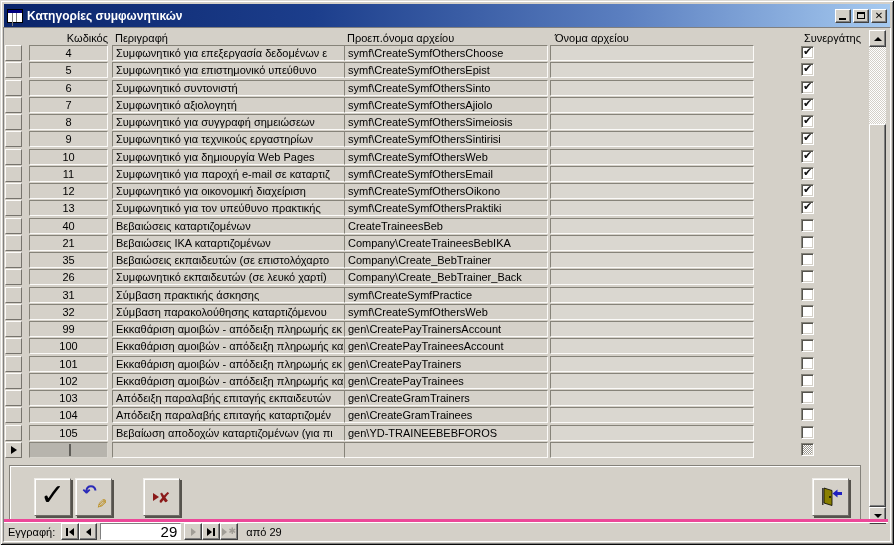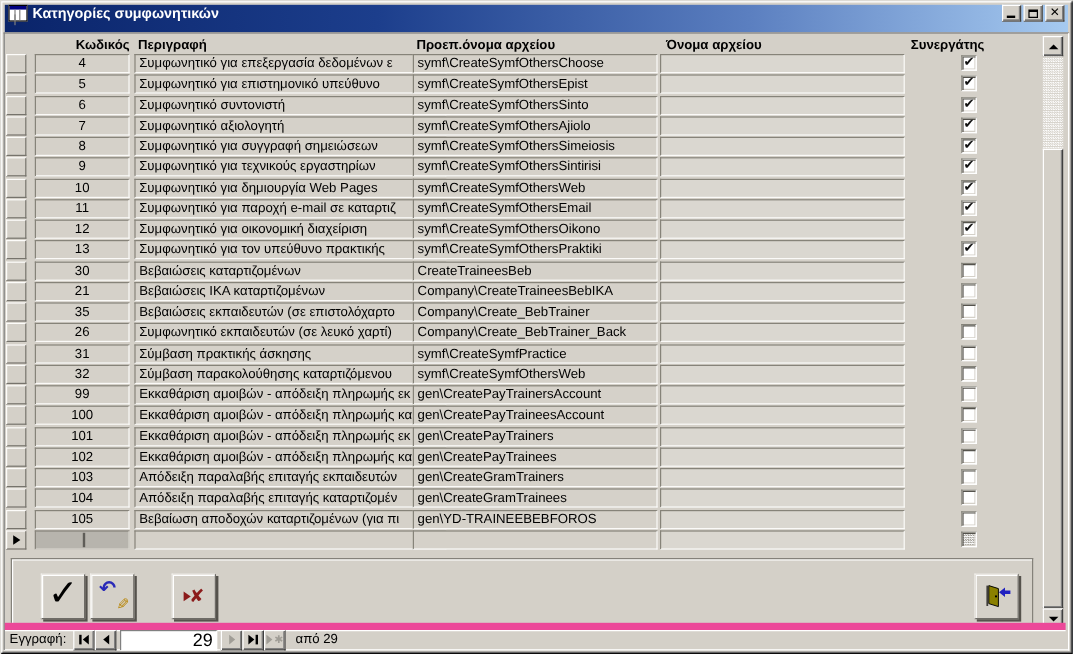--- a/index.html
+++ b/index.html
@@ -4,41 +4,41 @@
 <style>
   html,body{margin:0;padding:0;background:#3a6ea5;}
   *{box-sizing:border-box;font-family:"Liberation Sans","DejaVu Sans",sans-serif;}
   .win{position:relative;width:894px;height:545px;background:#d4d0c8;
        box-shadow:inset 1px 1px 0 #dcdad5, inset -1px -1px 0 #0b0b0b,
                   inset 2px 2px 0 #ffffff, inset -2px -2px 0 #808080;
        overflow:hidden;}
   
   .titlebar{position:absolute;left:4px;top:4px;width:886px;height:23px;
     background:linear-gradient(to right,#0a246a 0%,#1c3e8c 35%,#5b7fc0 70%,#a6caf0 100%);
-    display:flex;align-items:flex-start;padding:0 3px;}
+    display:flex;align-items:center;padding:0 3px;}
   .ticon{width:16px;height:14px;background:#fff;border:1px solid #000;margin-right:4px;position:relative;flex:none;}
   .ticon::before{content:"";position:absolute;left:0;top:0;right:0;height:3px;background:#000080;}
   .ticon::after{content:"";position:absolute;left:4px;top:3px;bottom:0;width:1px;background:#808080;box-shadow:4px 0 0 #808080, 0 4px 0 #808080;}
   .ttext{color:#fff;font-weight:bold;font-size:12px;white-space:nowrap;flex:1;}
   .tbtns{display:flex;gap:2px;}
   .tbtn{width:16px;height:14px;background:#d4d0c8;border:1px solid;border-color:#fff #404040 #404040 #fff;
         box-shadow:inset -1px -1px 0 #808080;display:flex;align-items:center;justify-content:center;position:relative;}
   .g-min{position:absolute;left:3px;bottom:2px;width:7px;height:2px;background:#000;}
   .g-max{width:8px;height:7px;border:1px solid #000;border-top:2px solid #000;}
   .g-close{font-size:10px;font-weight:bold;color:#000;line-height:10px;}
   
   .client{position:absolute;left:3px;top:27px;width:888px;height:515px;background:#d4d0c8;
           border:1px solid;border-color:#808080 #fff #fff #808080;}
   
-  .colhead span{position:absolute;top:4px;font-size:11px;font-weight:bold;color:#000;white-space:nowrap;}
+  .colhead span{position:absolute;top:4px;font-size:11px;font-weight:normal;color:#000;white-space:nowrap;}
   .h-code{left:25px;width:79px;text-align:right;}
   .h-desc{left:111px;}
   .h-preset{left:343px;}
   .h-fname{left:551px;}
-  .h-partner{left:755px;width:102px;text-align:left;}
+  .h-partner{left:755px;width:102px;text-align:right;}
   
   .rows{position:absolute;left:0;top:17px;width:860px;}
   .row{position:relative;height:17.25px;}
   .selector{position:absolute;left:1px;top:0;width:17px;height:16px;background:#d4d0c8;
             border:1px solid;border-color:#fdfcfa #76736c #76736c #fdfcfa;
             display:flex;align-items:center;justify-content:center;}
   .selarrow{width:0;height:0;border-left:6px solid #000;border-top:4px solid transparent;border-bottom:4px solid transparent;}
   .cell{position:absolute;top:0;height:16px;background:#d5d1c9;border:1px solid;
         border-color:#868379 #fbfaf8 #fbfaf8 #868379;font-size:11px;line-height:14px;color:#000;
         padding:0 3px;white-space:nowrap;overflow:hidden;}
@@ -79,21 +79,21 @@
           display:flex;align-items:center;justify-content:center;}
   .sb-up{top:0;}
   .sb-down{top:477px;}
   .tri-up{width:0;height:0;border-bottom:4px solid #000;border-left:4px solid transparent;border-right:4px solid transparent;}
   .tri-down{width:0;height:0;border-top:4px solid #000;border-left:4px solid transparent;border-right:4px solid transparent;}
   .sb-track{position:absolute;left:0;top:17px;width:17px;height:77px;
             background-image:repeating-conic-gradient(#ffffff 0% 25%, #d4d0c8 0% 50%);background-size:2px 2px;}
   .sb-thumb{position:absolute;left:0;top:94px;width:17px;height:383px;background:#d4d0c8;
             border:1px solid;border-color:#fff #404040 #404040 #fff;box-shadow:inset -1px -1px 0 #808080;}
   
-  .navbar{position:absolute;left:0;top:491px;width:884px;height:22px;border-top:6px solid #ec4899;
+  .navbar{position:absolute;left:0;top:491px;width:884px;height:22px;border-top:3px solid #ec4899;
           box-shadow:inset 0 1px 0 #fff;display:flex;align-items:center;font-size:11px;padding-left:4px;}
   .nav-label{margin-right:6px;}
   .nbtn{width:18px;height:17px;background:#d4d0c8;border:1px solid;border-color:#fff #404040 #404040 #fff;
         box-shadow:inset -1px -1px 0 #808080;display:flex;align-items:center;justify-content:center;gap:1px;flex:none;}
   .tri-l{width:0;height:0;border-top:4px solid transparent;border-bottom:4px solid transparent;border-right:5px solid #000;}
   .tri-r{width:0;height:0;border-top:4px solid transparent;border-bottom:4px solid transparent;border-left:5px solid #000;}
   .vbar{width:2px;height:8px;background:#000;}
   .nbtn.dis .tri-r{border-left-color:#a09d96;}
   .nbtn.dis .star{color:#a09d96;}
   .star{font-size:9px;line-height:9px;}
@@ -208,21 +208,21 @@
         <div class="row">
     <span class="selector"></span>
     <span class="cell c-code">13</span>
     <span class="cell c-desc">Συμφωνητικό για τον υπεύθυνο πρακτικής</span>
     <span class="cell c-preset">symf\CreateSymfOthersPraktiki</span>
     <span class="cell c-fname"></span>
     <span class="cbx checked"></span>
   </div>
         <div class="row">
     <span class="selector"></span>
-    <span class="cell c-code">30</span>
+    <span class="cell c-code">40</span>
     <span class="cell c-desc">Βεβαιώσεις καταρτιζομένων</span>
     <span class="cell c-preset">CreateTraineesBeb</span>
     <span class="cell c-fname"></span>
     <span class="cbx"></span>
   </div>
         <div class="row">
     <span class="selector"></span>
     <span class="cell c-code">21</span>
     <span class="cell c-desc">Βεβαιώσεις ΙΚΑ καταρτιζομένων</span>
     <span class="cell c-preset">Company\CreateTraineesBebIKA</span>

